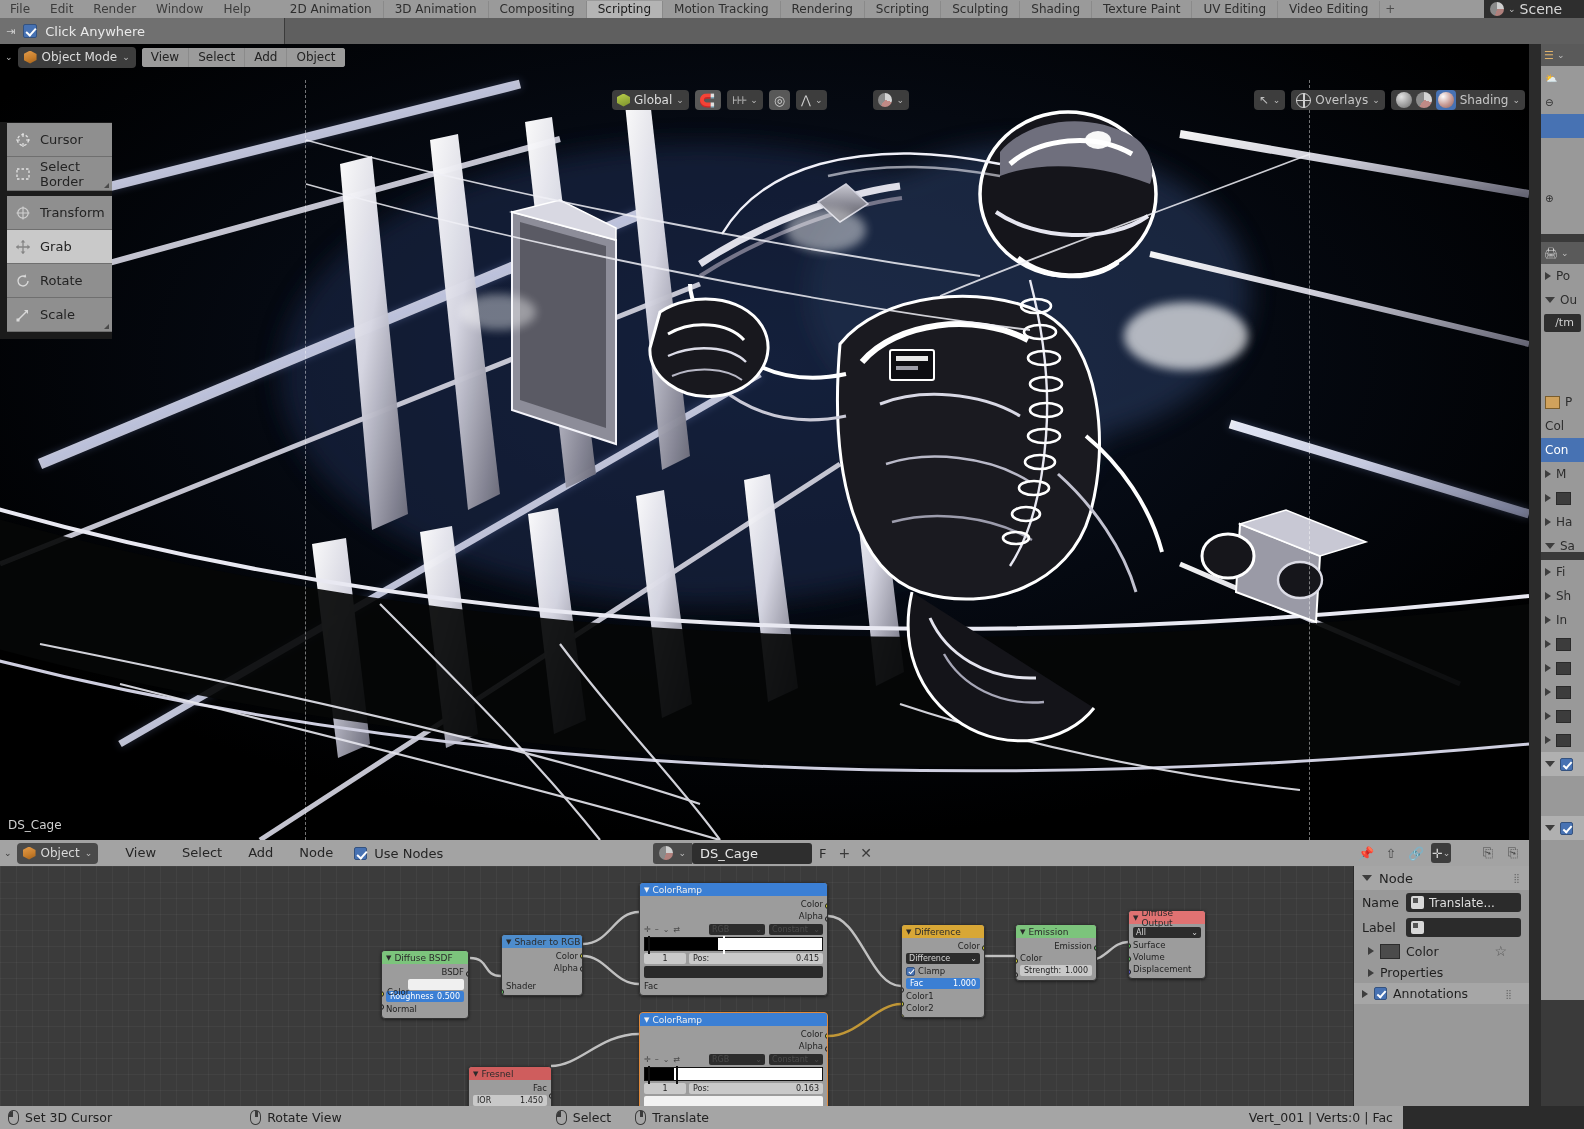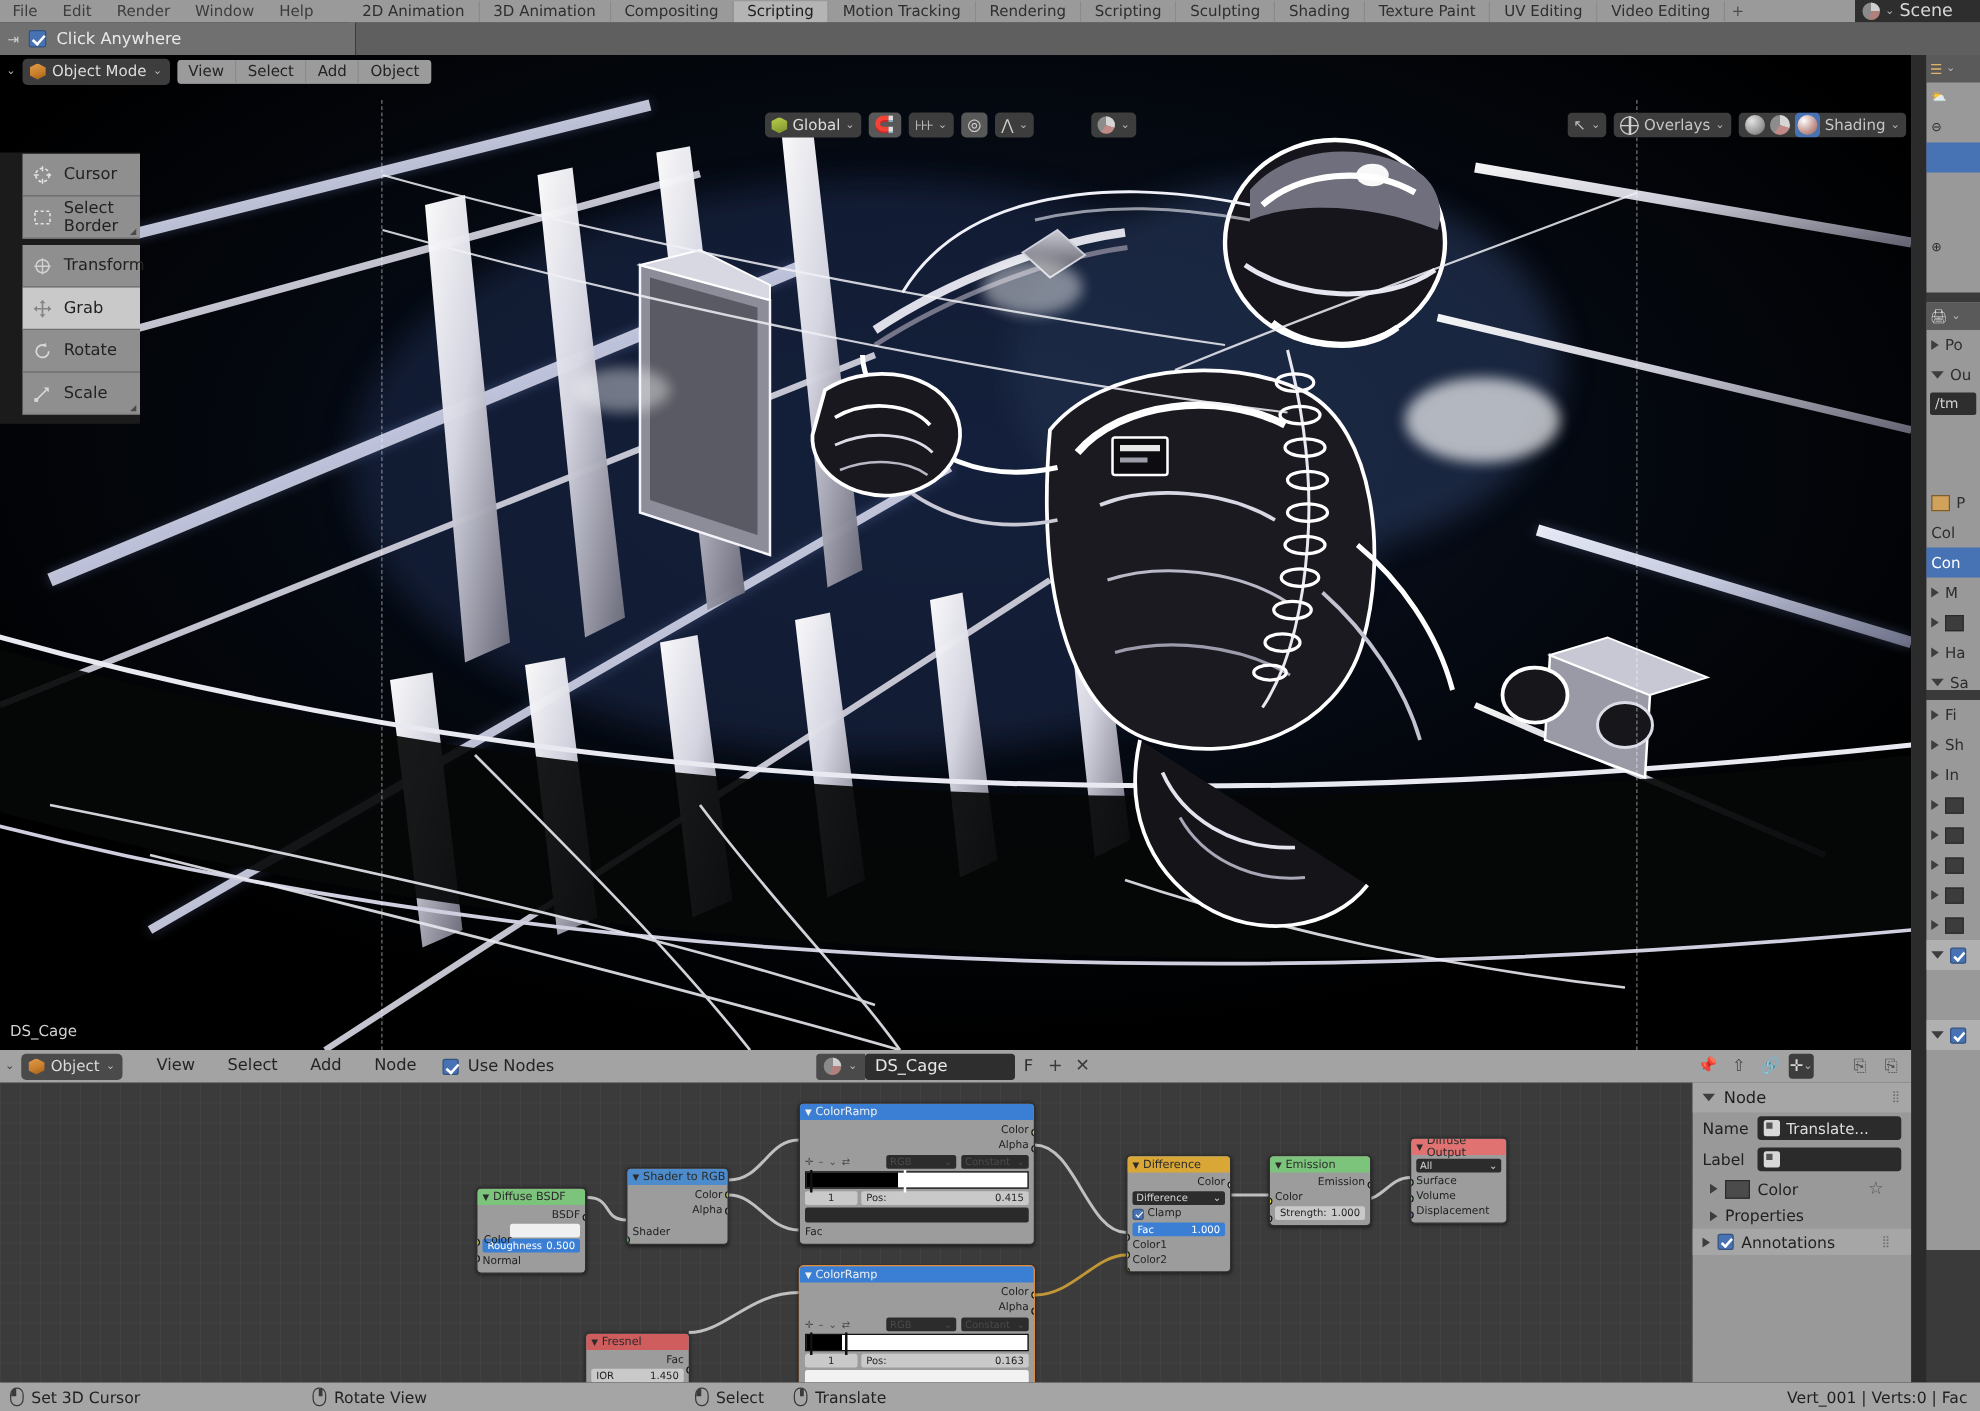--- a/index.html
+++ b/index.html
@@ -83,21 +83,21 @@
               border-right:1px dashed rgba(255,255,255,.45); pointer-events:none; z-index:5;}
 
   
   .art{ position:absolute; inset:0; }
   .art svg{ display:block; }
 
   .vp-objname{ position:absolute; left:8px; bottom:8px; color:#d0d0d0; font-size:12px; z-index:15;}
 
   
   .tools{ position:absolute; left:0; top:78px; width:112px; z-index:30;
-          background:#1b1b1b; padding:1px 0 2px 18px;}
+          background:#1b1b1b; padding:1px 0 2px 7px;}
   .toolgrp{ margin-bottom:5px; }
   .tool{ display:flex; align-items:center; gap:9px; height:34px; background:#8f8f8f;
          color:#232323; font-size:13px; padding-left:8px; border-bottom:1px solid #6f6f6f;
          position:relative; }
   .tool.sel{ background:#c9c9c9; }
   .tool .corner{ position:absolute; right:3px; bottom:2px; width:0;height:0;
                  border-left:5px solid transparent; border-bottom:5px solid #4a4a4a; }
   .tico{ width:16px; height:16px; flex:none; opacity:.85; }
 
   
@@ -112,21 +112,21 @@
   .prow.hl{ background:#b0b0b0; }
   .tri{ width:0;height:0;border-top:4px solid transparent;border-bottom:4px solid transparent;
         border-left:6px solid #3d3d3d; flex:none;}
   .tri.dn{ border-left:5px solid transparent;border-right:5px solid transparent;
            border-top:6px solid #3d3d3d; border-bottom:0;}
   .swatch{ width:15px;height:13px;background:#3c3c3c;border:1px solid #2a2a2a;flex:none;}
   .pchk{ width:13px;height:13px;background:#4772b3;border:1px solid #34527f;border-radius:2px;position:relative;flex:none;}
   .pchk:after{content:"";position:absolute;left:4px;top:1px;width:3px;height:7px;
               border:solid #fff;border-width:0 2px 2px 0;transform:rotate(42deg);}
   .ptext{ background:#2e2e2e; color:#d3d3d3; height:18px; line-height:18px;
-          font-size:11px; padding-left:4px; margin:2px 3px; border-radius:2px;}
+          font-size:11px; padding-left:4px; margin:2px 3px; border-radius:2px;text-align:center;}
 
   
   .nodeed{ position:absolute; left:0; top:840px; width:1529px; height:266px;
            background:#3b3b3b; overflow:hidden;}
   .ne-header{ position:absolute; left:0; top:0; width:1529px; height:26px;
               background:#a3a3a3; display:flex; align-items:center; gap:0px; z-index:12;}
   .ne-mbtn{ color:#252525; font-size:13px; padding:0 13px; line-height:26px;}
   .ne-chip{ background:#4a4a4a; border-radius:4px; height:21px; display:flex;
             align-items:center; gap:5px; padding:0 6px; }
   .matball{ width:14px;height:14px;border-radius:50%;
@@ -209,21 +209,21 @@
   .np-ico{ width:13px;height:13px;background:#d8d8d8;border-radius:2px;position:relative;flex:none;}
   .np-ico:after{content:"";position:absolute;left:2px;top:2px;width:5px;height:5px;background:#555;}
   .np-tri{ width:0;height:0;border-top:4px solid transparent;border-bottom:4px solid transparent;
            border-left:6px solid #3d3d3d; flex:none;}
   .np-tri.dn{ border-left:5px solid transparent;border-right:5px solid transparent;
               border-top:6px solid #3d3d3d;border-bottom:0;}
   .np-sw{ width:20px;height:15px;background:#4b4b4b;border:1px solid #2b2b2b;}
   .star{ margin-left:auto; margin-right:14px; color:#555; font-size:14px;}
 
   
-  .statusbar{ position:absolute; left:0; top:1106px; width:1584px; height:23px;
+  .statusbar{ position:absolute; left:0; top:1106px; width:1403px; height:23px;
               background:#a5a5a5; display:flex; align-items:center; color:#222;
               font-size:12.5px; }
   .sb-item{ display:flex; align-items:center; gap:6px; }
   .mouse{ width:11px;height:15px;border:1.4px solid #3a3a3a;border-radius:5px/6px;position:relative;flex:none;}
   .mouse.l:before{content:"";position:absolute;left:0px;top:0px;width:4px;height:6px;
         background:#3a3a3a;border-radius:4px 0 0 0;}
   .mouse.m:before{content:"";position:absolute;left:3.5px;top:0px;width:3px;height:6px;background:#3a3a3a;}
   .sb-right{ margin-left:auto; margin-right:10px; font-size:12.5px; color:#1f1f1f;}
 </style>
 </head>

